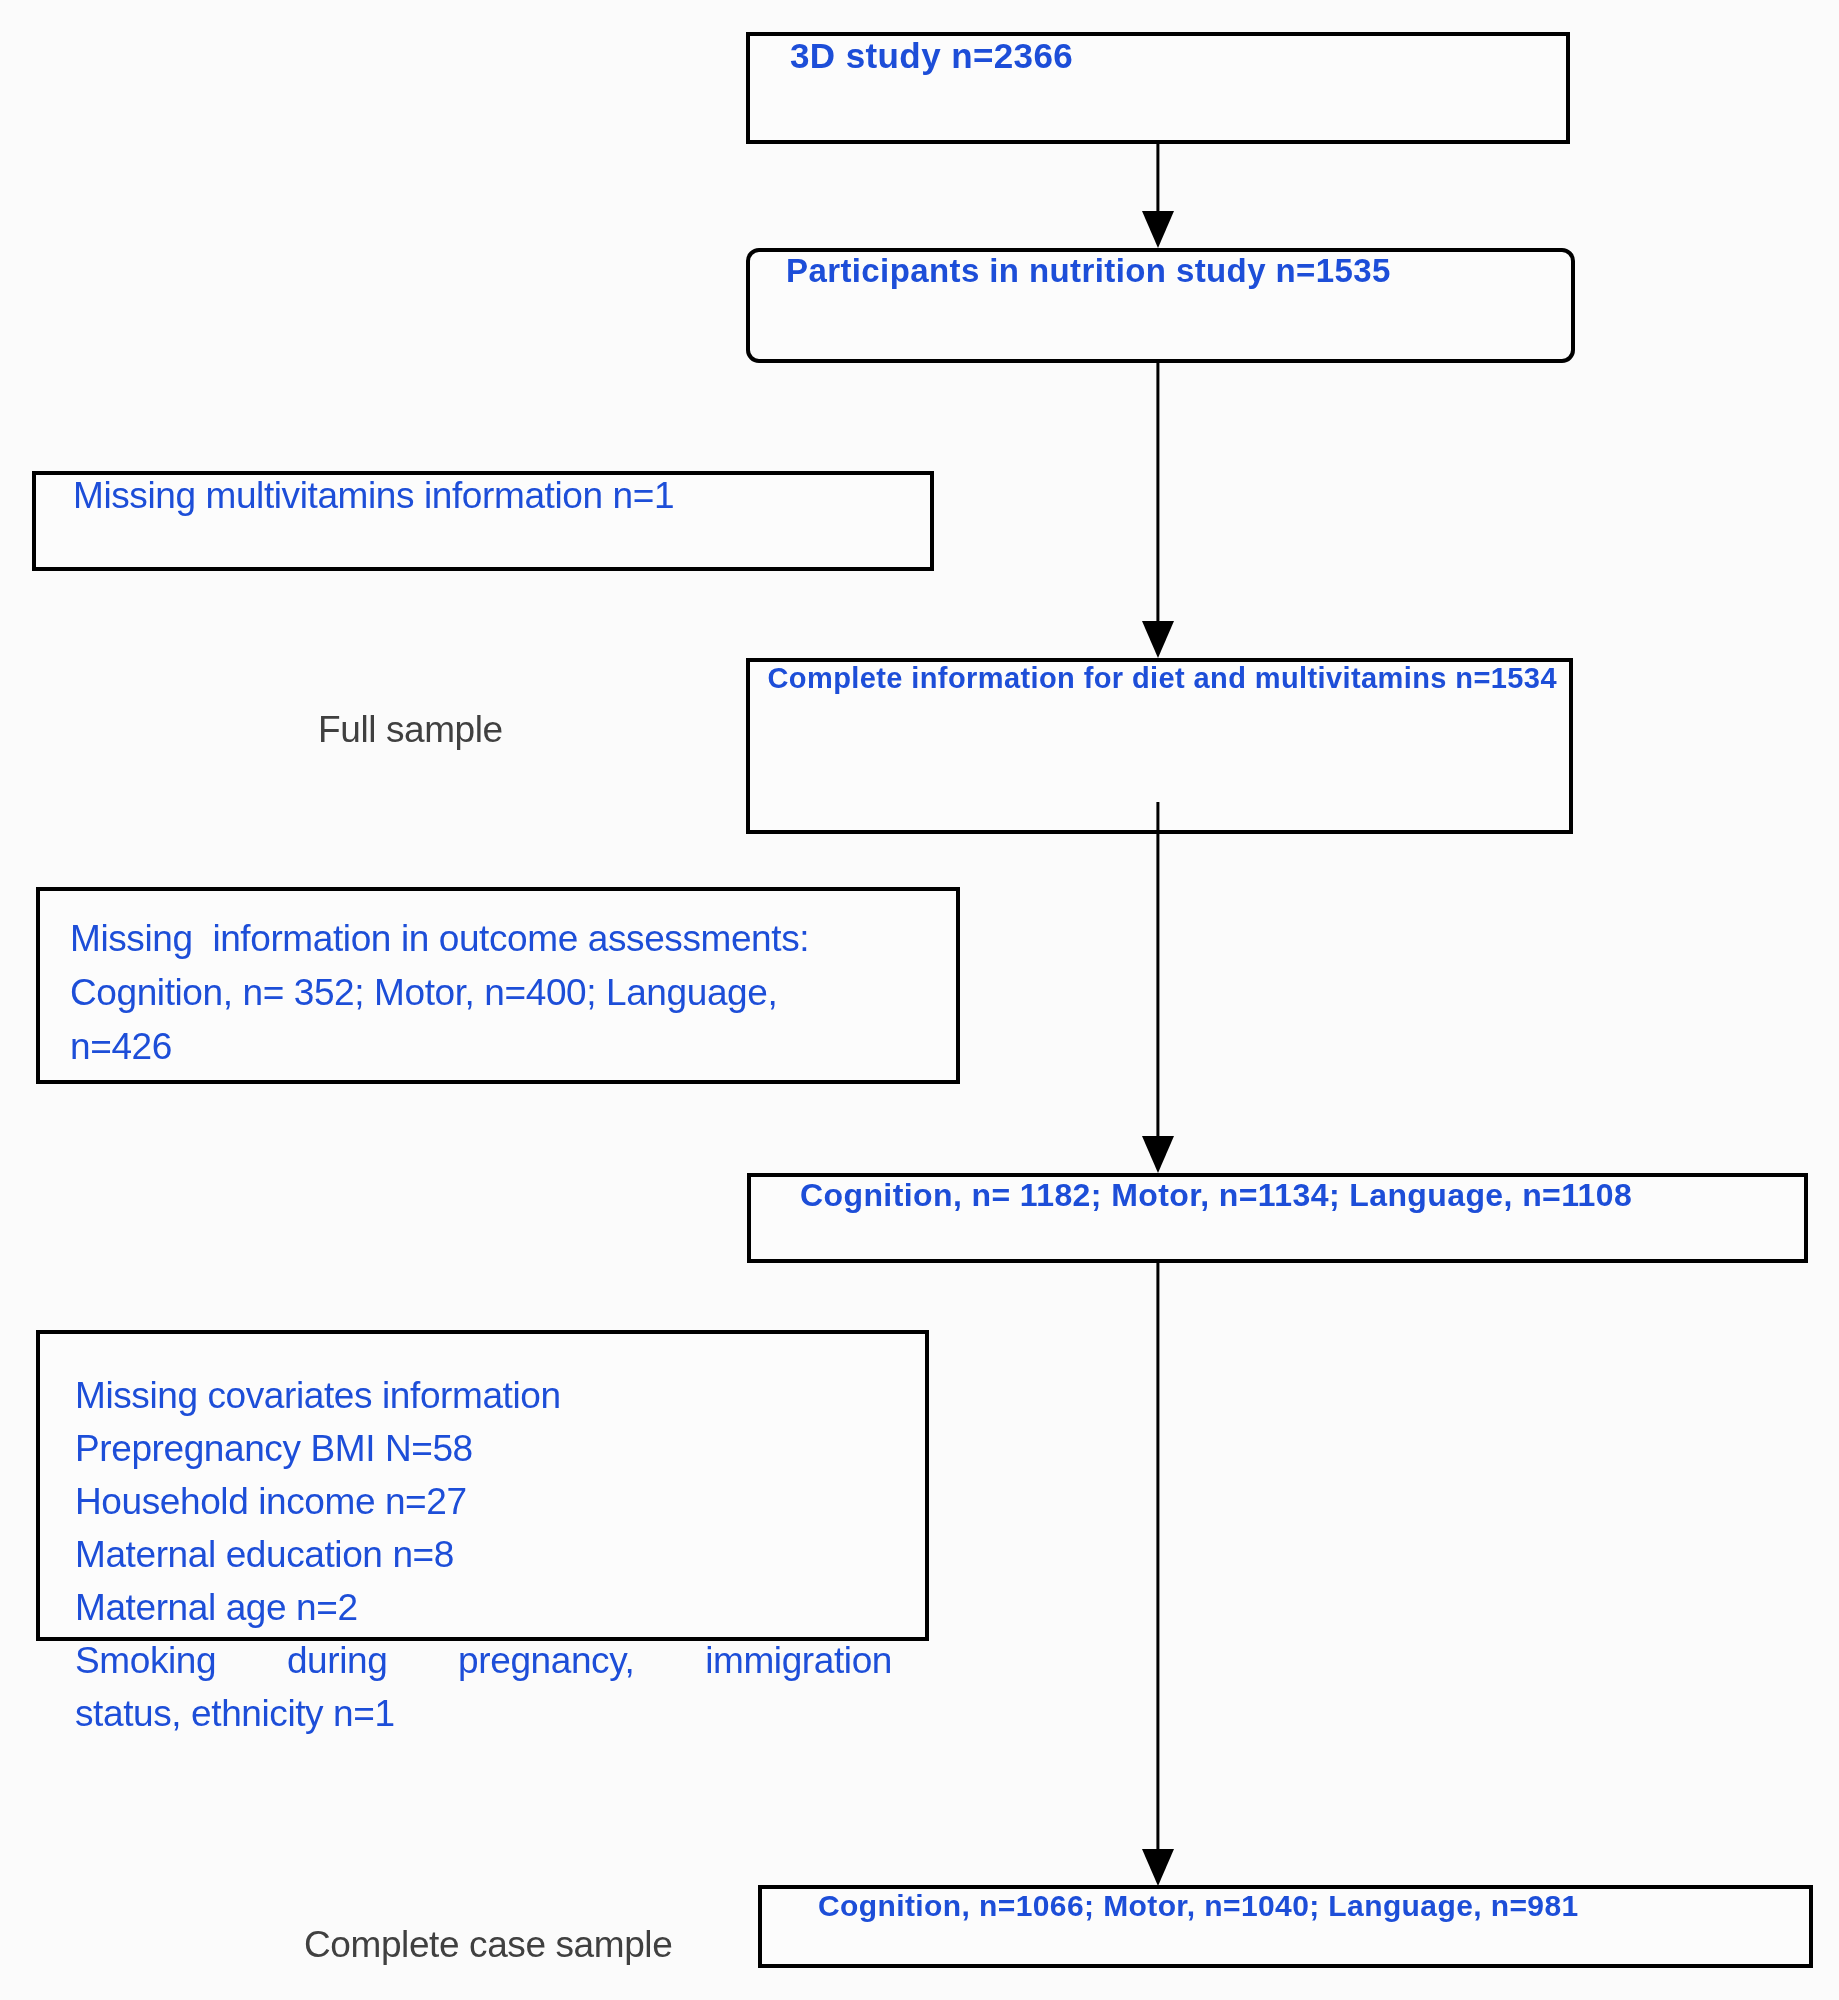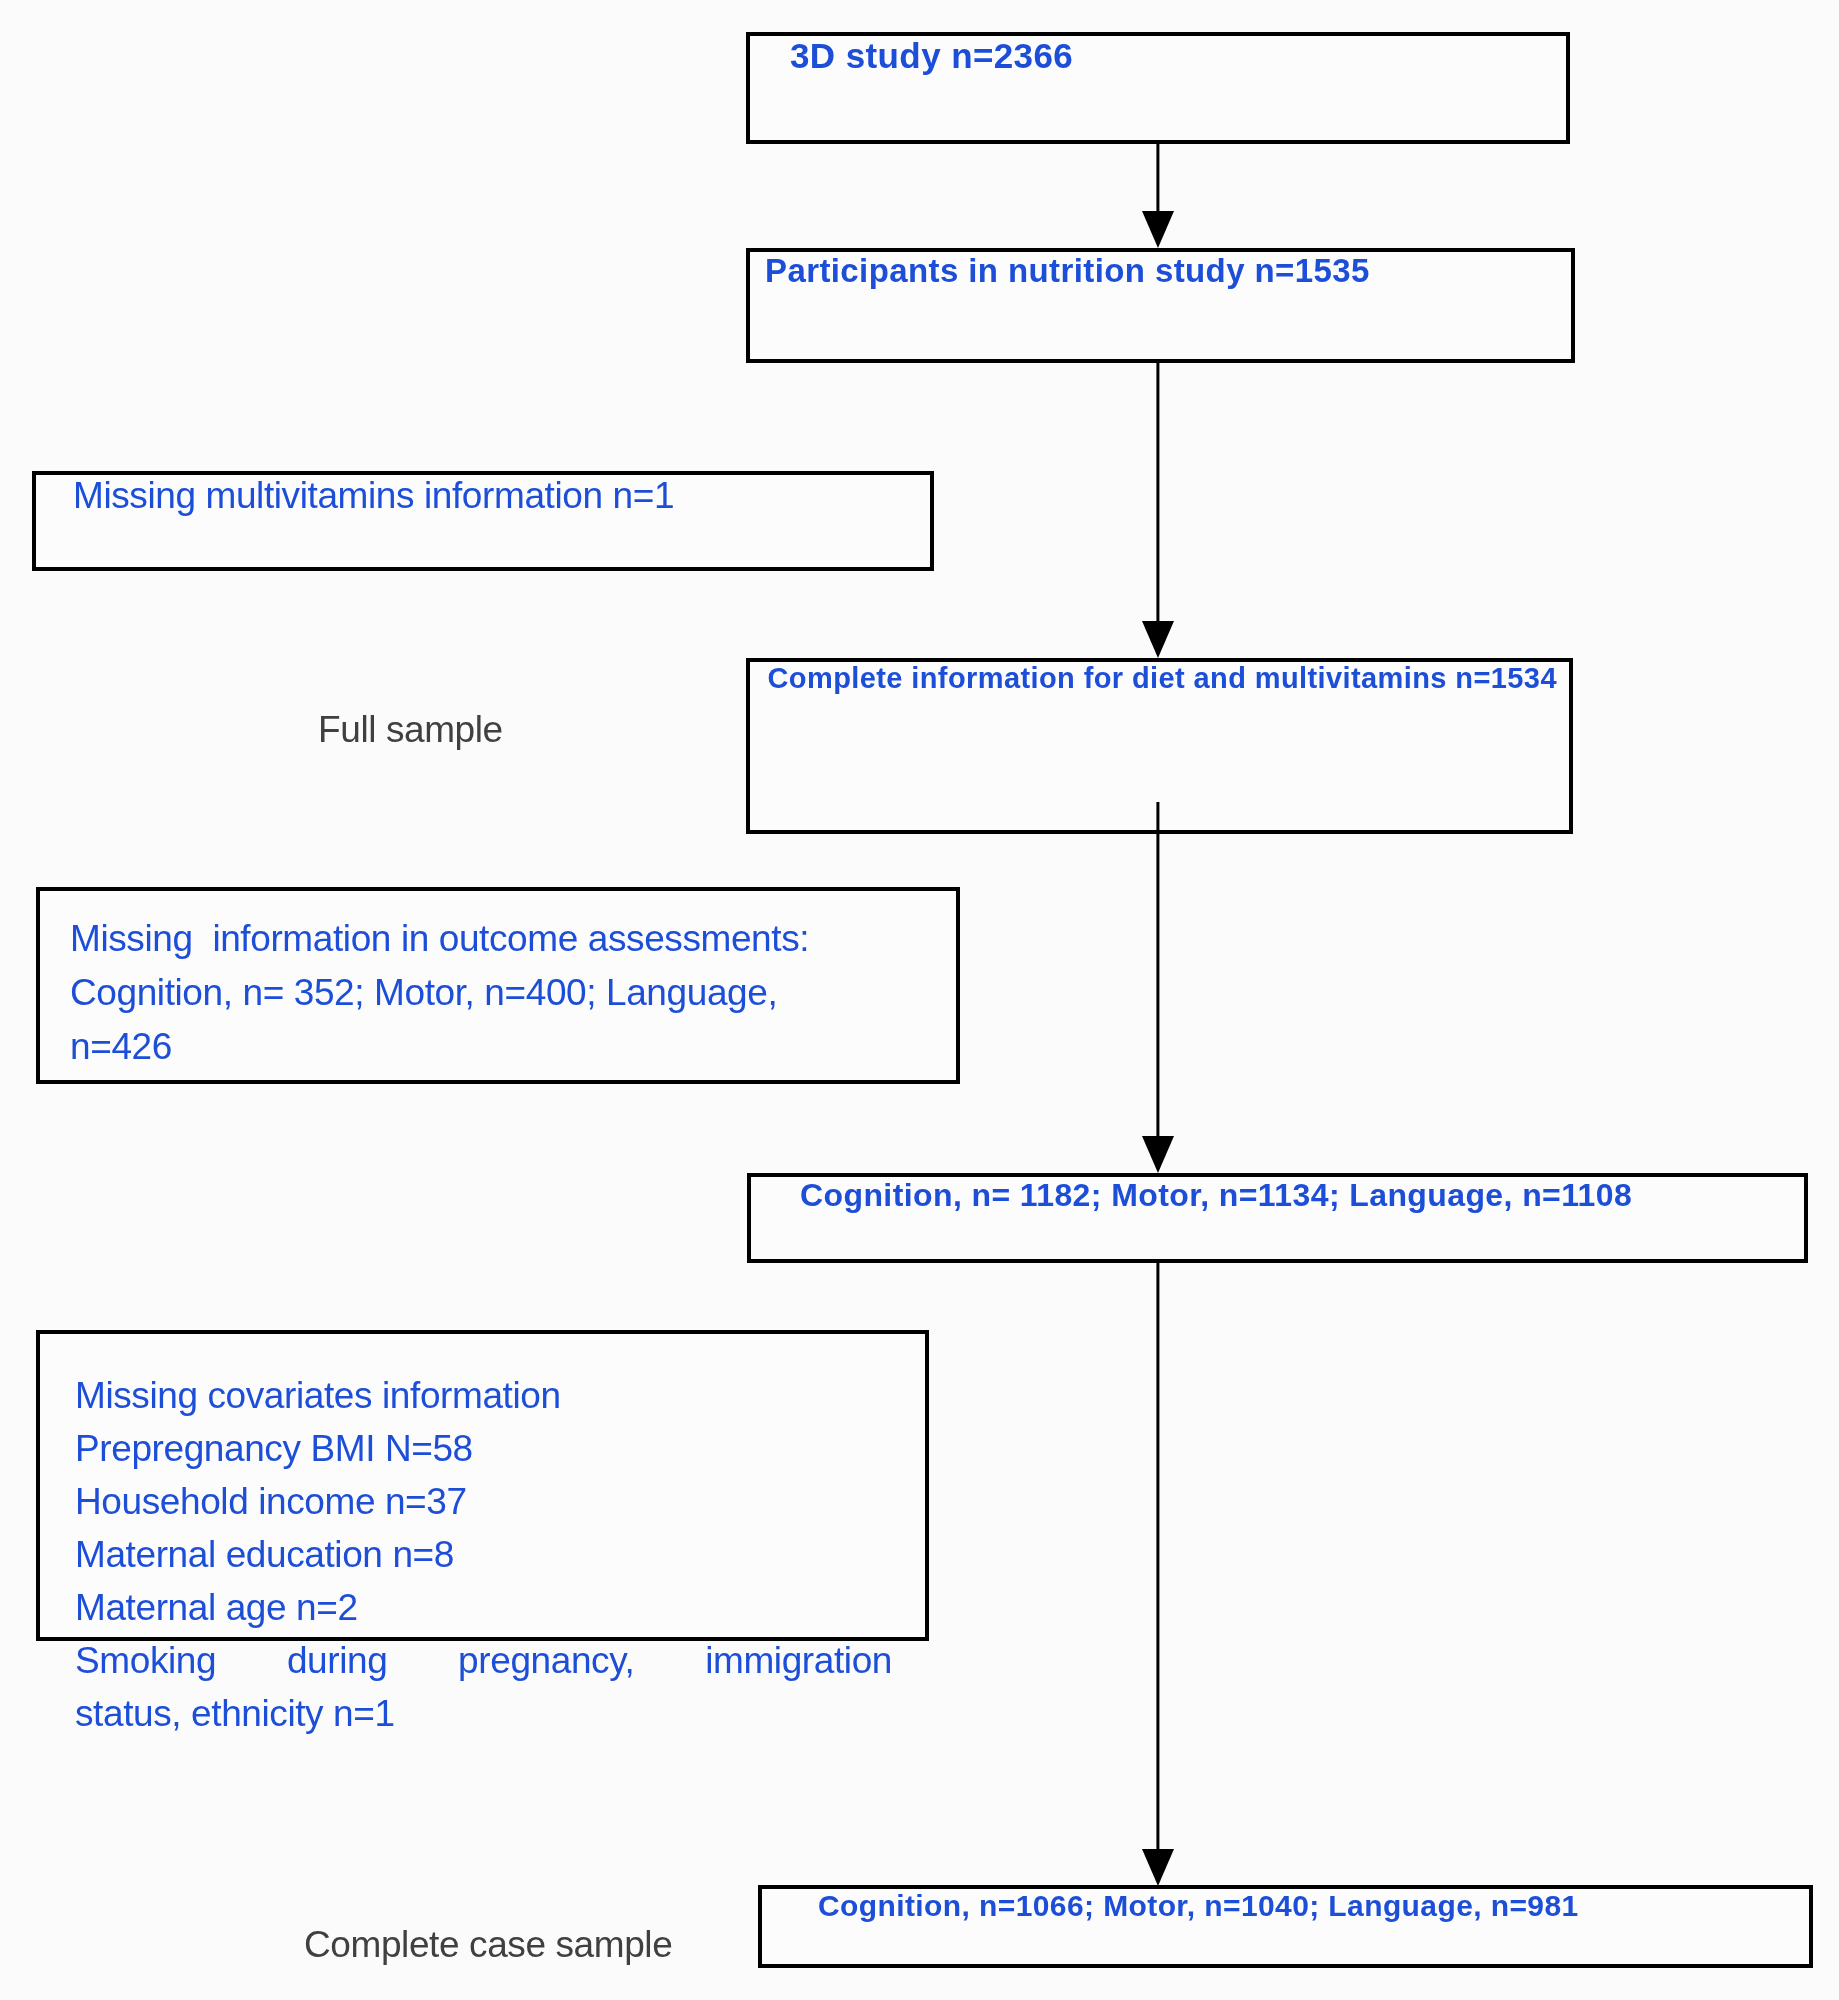--- a/index.html
+++ b/index.html
@@ -27,21 +27,21 @@
   }
   .box.multiline {
     display: block;
   }
   .flow-text {
     font-weight: 700;
     letter-spacing: 0.4px;
   }
   
   .box-study          { left: 746px;  top: 32px;   width: 824px; height: 112px; font-size: 35px; padding-left: 40px; }
-  .box-nutrition      { left: 746px;  top: 248px;  width: 829px; height: 115px; font-size: 33px; padding-left: 15px; }
+  .box-nutrition      { left: 746px;  top: 248px;  width: 829px; height: 115px; font-size: 33px; padding-left: 36px; border-radius: 13px; }
   .box-complete-info  { left: 746px;  top: 658px;  width: 827px; height: 176px; font-size: 29px; padding-left: 17.5px; }
   .box-outcomes       { left: 747px;  top: 1173px; width: 1061px; height: 90px; font-size: 32px; padding-left: 49px; }
   .box-final          { left: 758px;  top: 1885px; width: 1055px; height: 83px; font-size: 30px; padding-left: 56px; }
   
   .box-multivitamins  { left: 32px;   top: 471px;  width: 902px; height: 100px; font-size: 37px; padding-left: 37px; letter-spacing: -0.4px; }
   .box-outcome-miss   { left: 36px;   top: 887px; width: 924px; height: 197px; font-size: 37px; padding: 20.6px 24px 0 30px; letter-spacing: -0.4px; }
   .box-covariates     { left: 36px;   top: 1330px; width: 893px; height: 311px; font-size: 37px; padding: 35px 33px 0 35px; letter-spacing: -0.4px; }
   .line {
     line-height: 54px;
     white-space: pre-wrap;
@@ -140,21 +140,21 @@
 
   <div class="box box-outcome-miss multiline">
     <div class="line">Missing  information in outcome assessments:</div>
     <div class="line">Cognition, n= 352; Motor, n=400; Language,</div>
     <div class="line">n=426</div>
   </div>
 
   <div class="box box-covariates multiline">
     <div class="line">Missing covariates information</div>
     <div class="line">Prepregnancy BMI N=58</div>
-    <div class="line">Household income n=37</div>
+    <div class="line">Household income n=27</div>
     <div class="line">Maternal education n=8</div>
     <div class="line">Maternal age n=2</div>
     <div class="line justify-line">Smoking during pregnancy, immigration</div>
     <div class="line">status, ethnicity n=1</div>
   </div>
 
   <div class="flabel label-full-sample">Full sample</div>
 
   <div class="flabel label-complete-case">Complete case sample</div>
 

